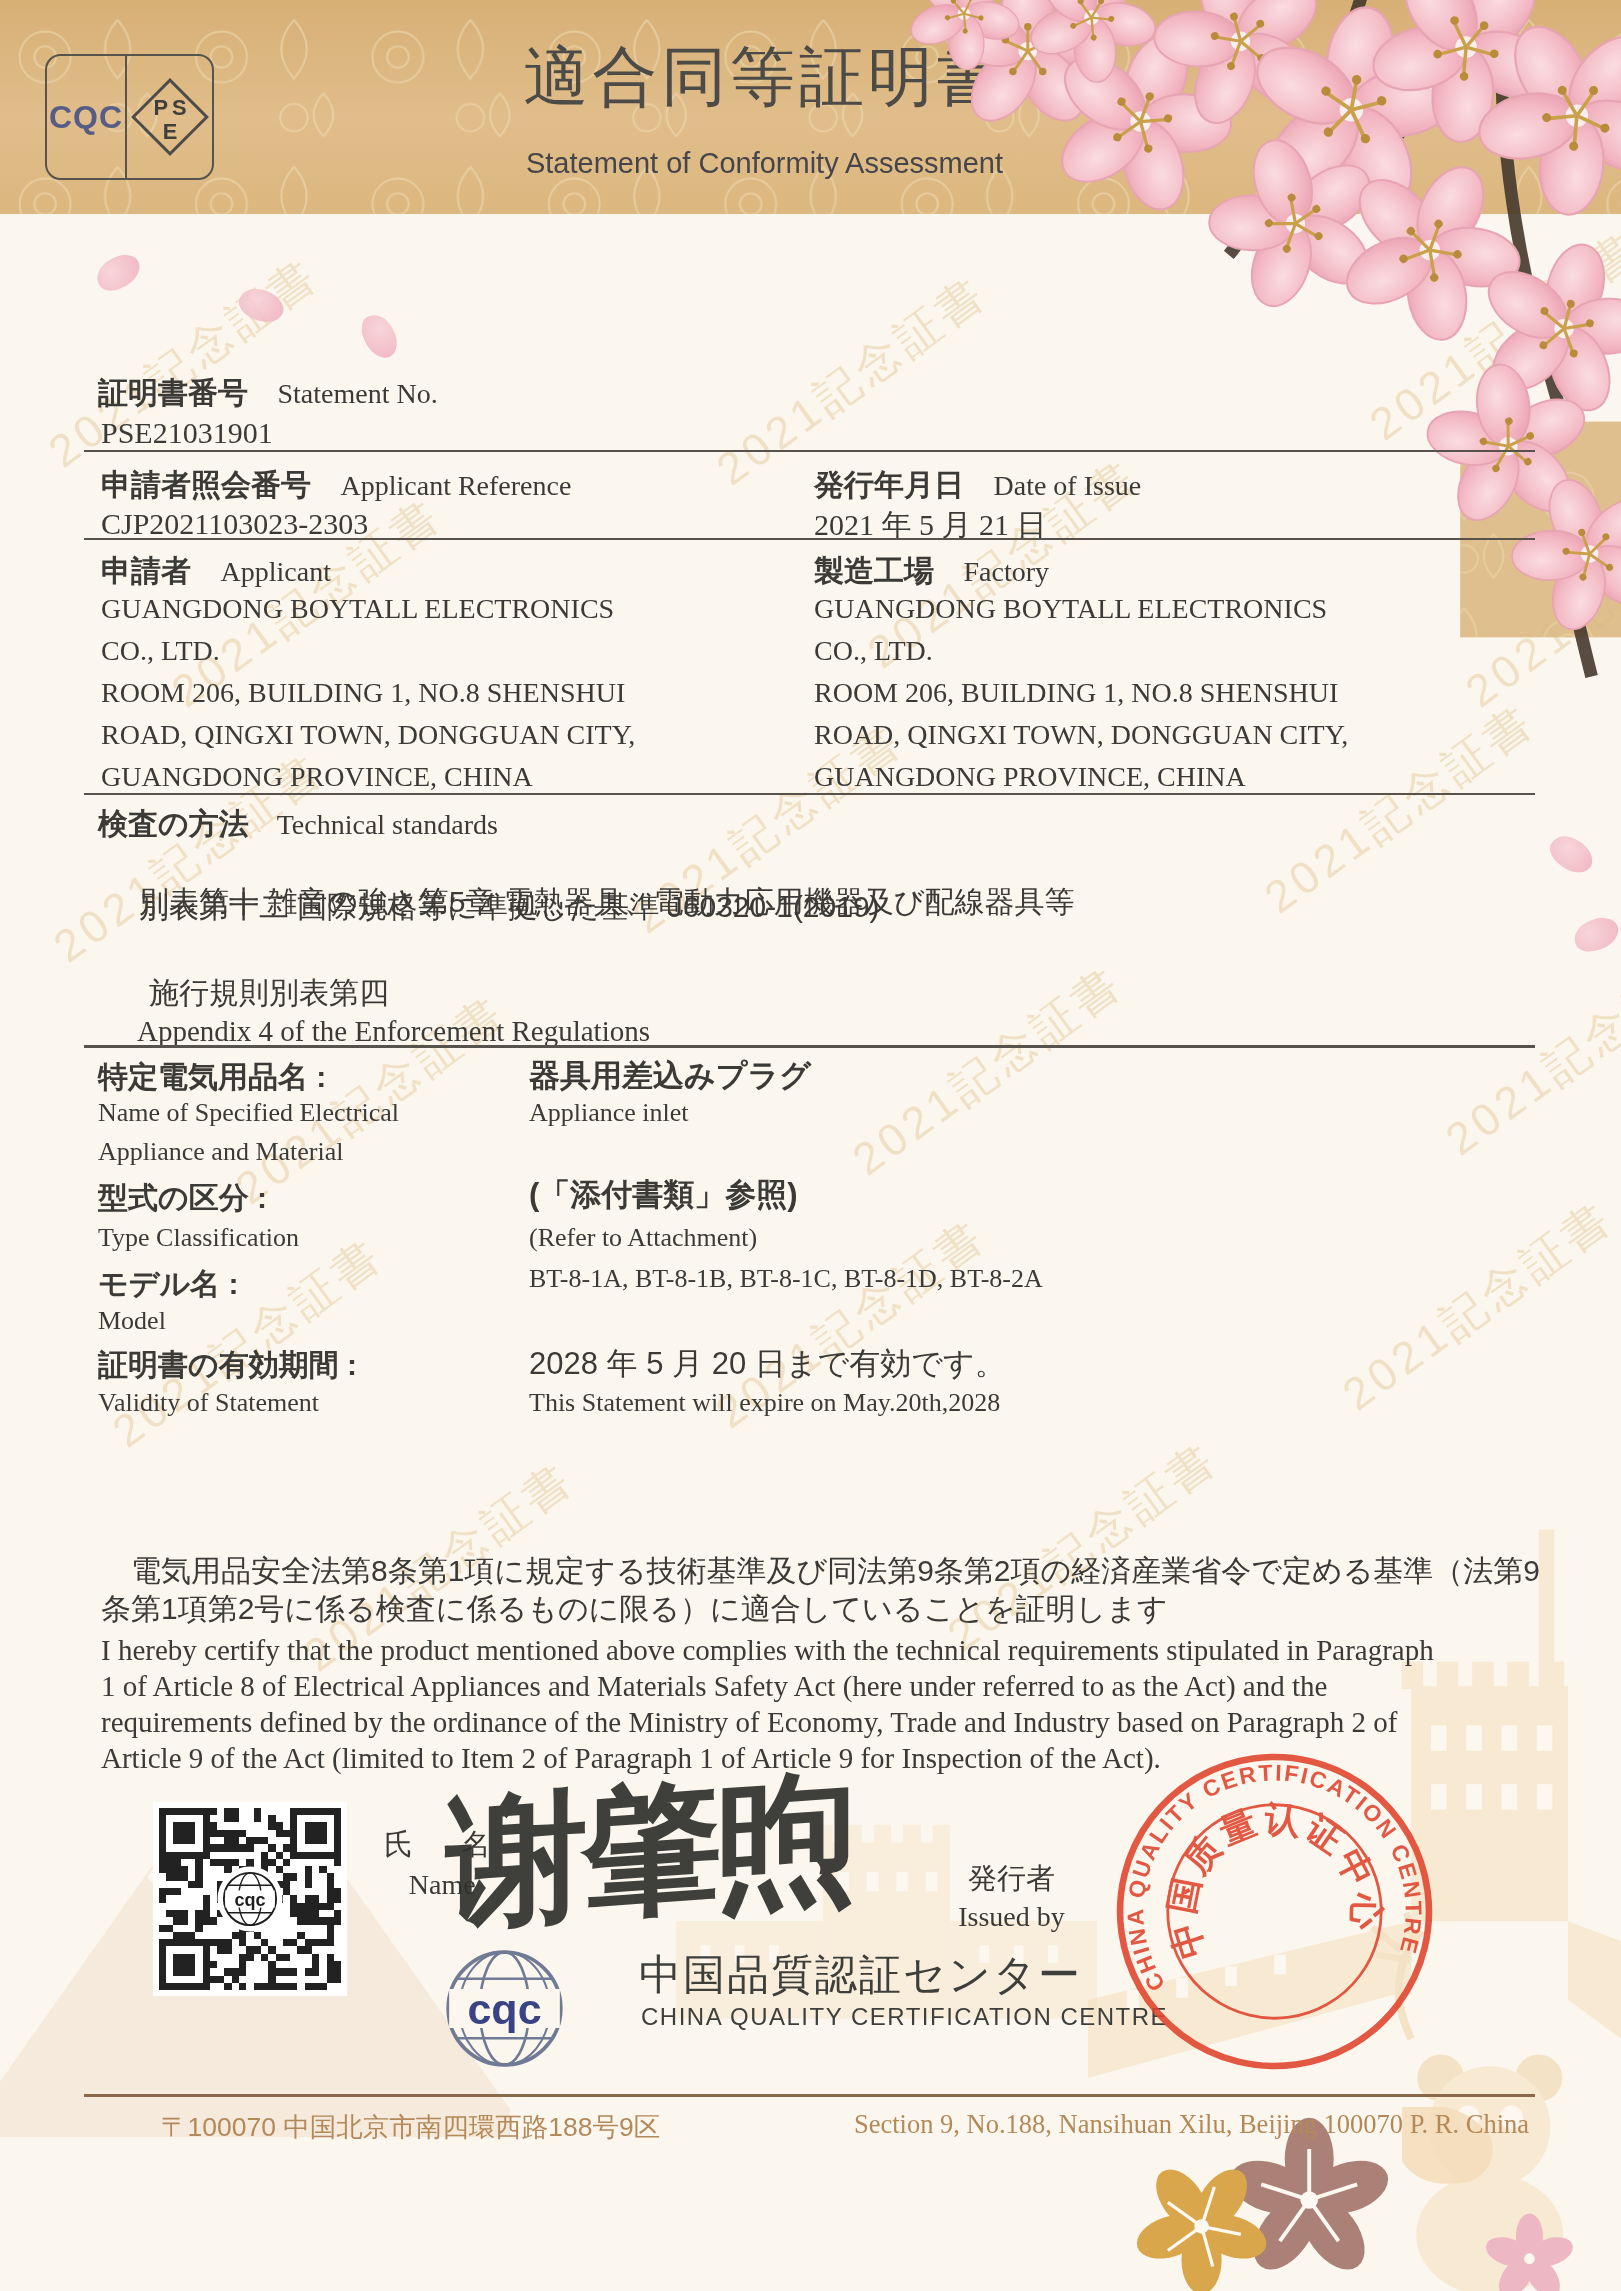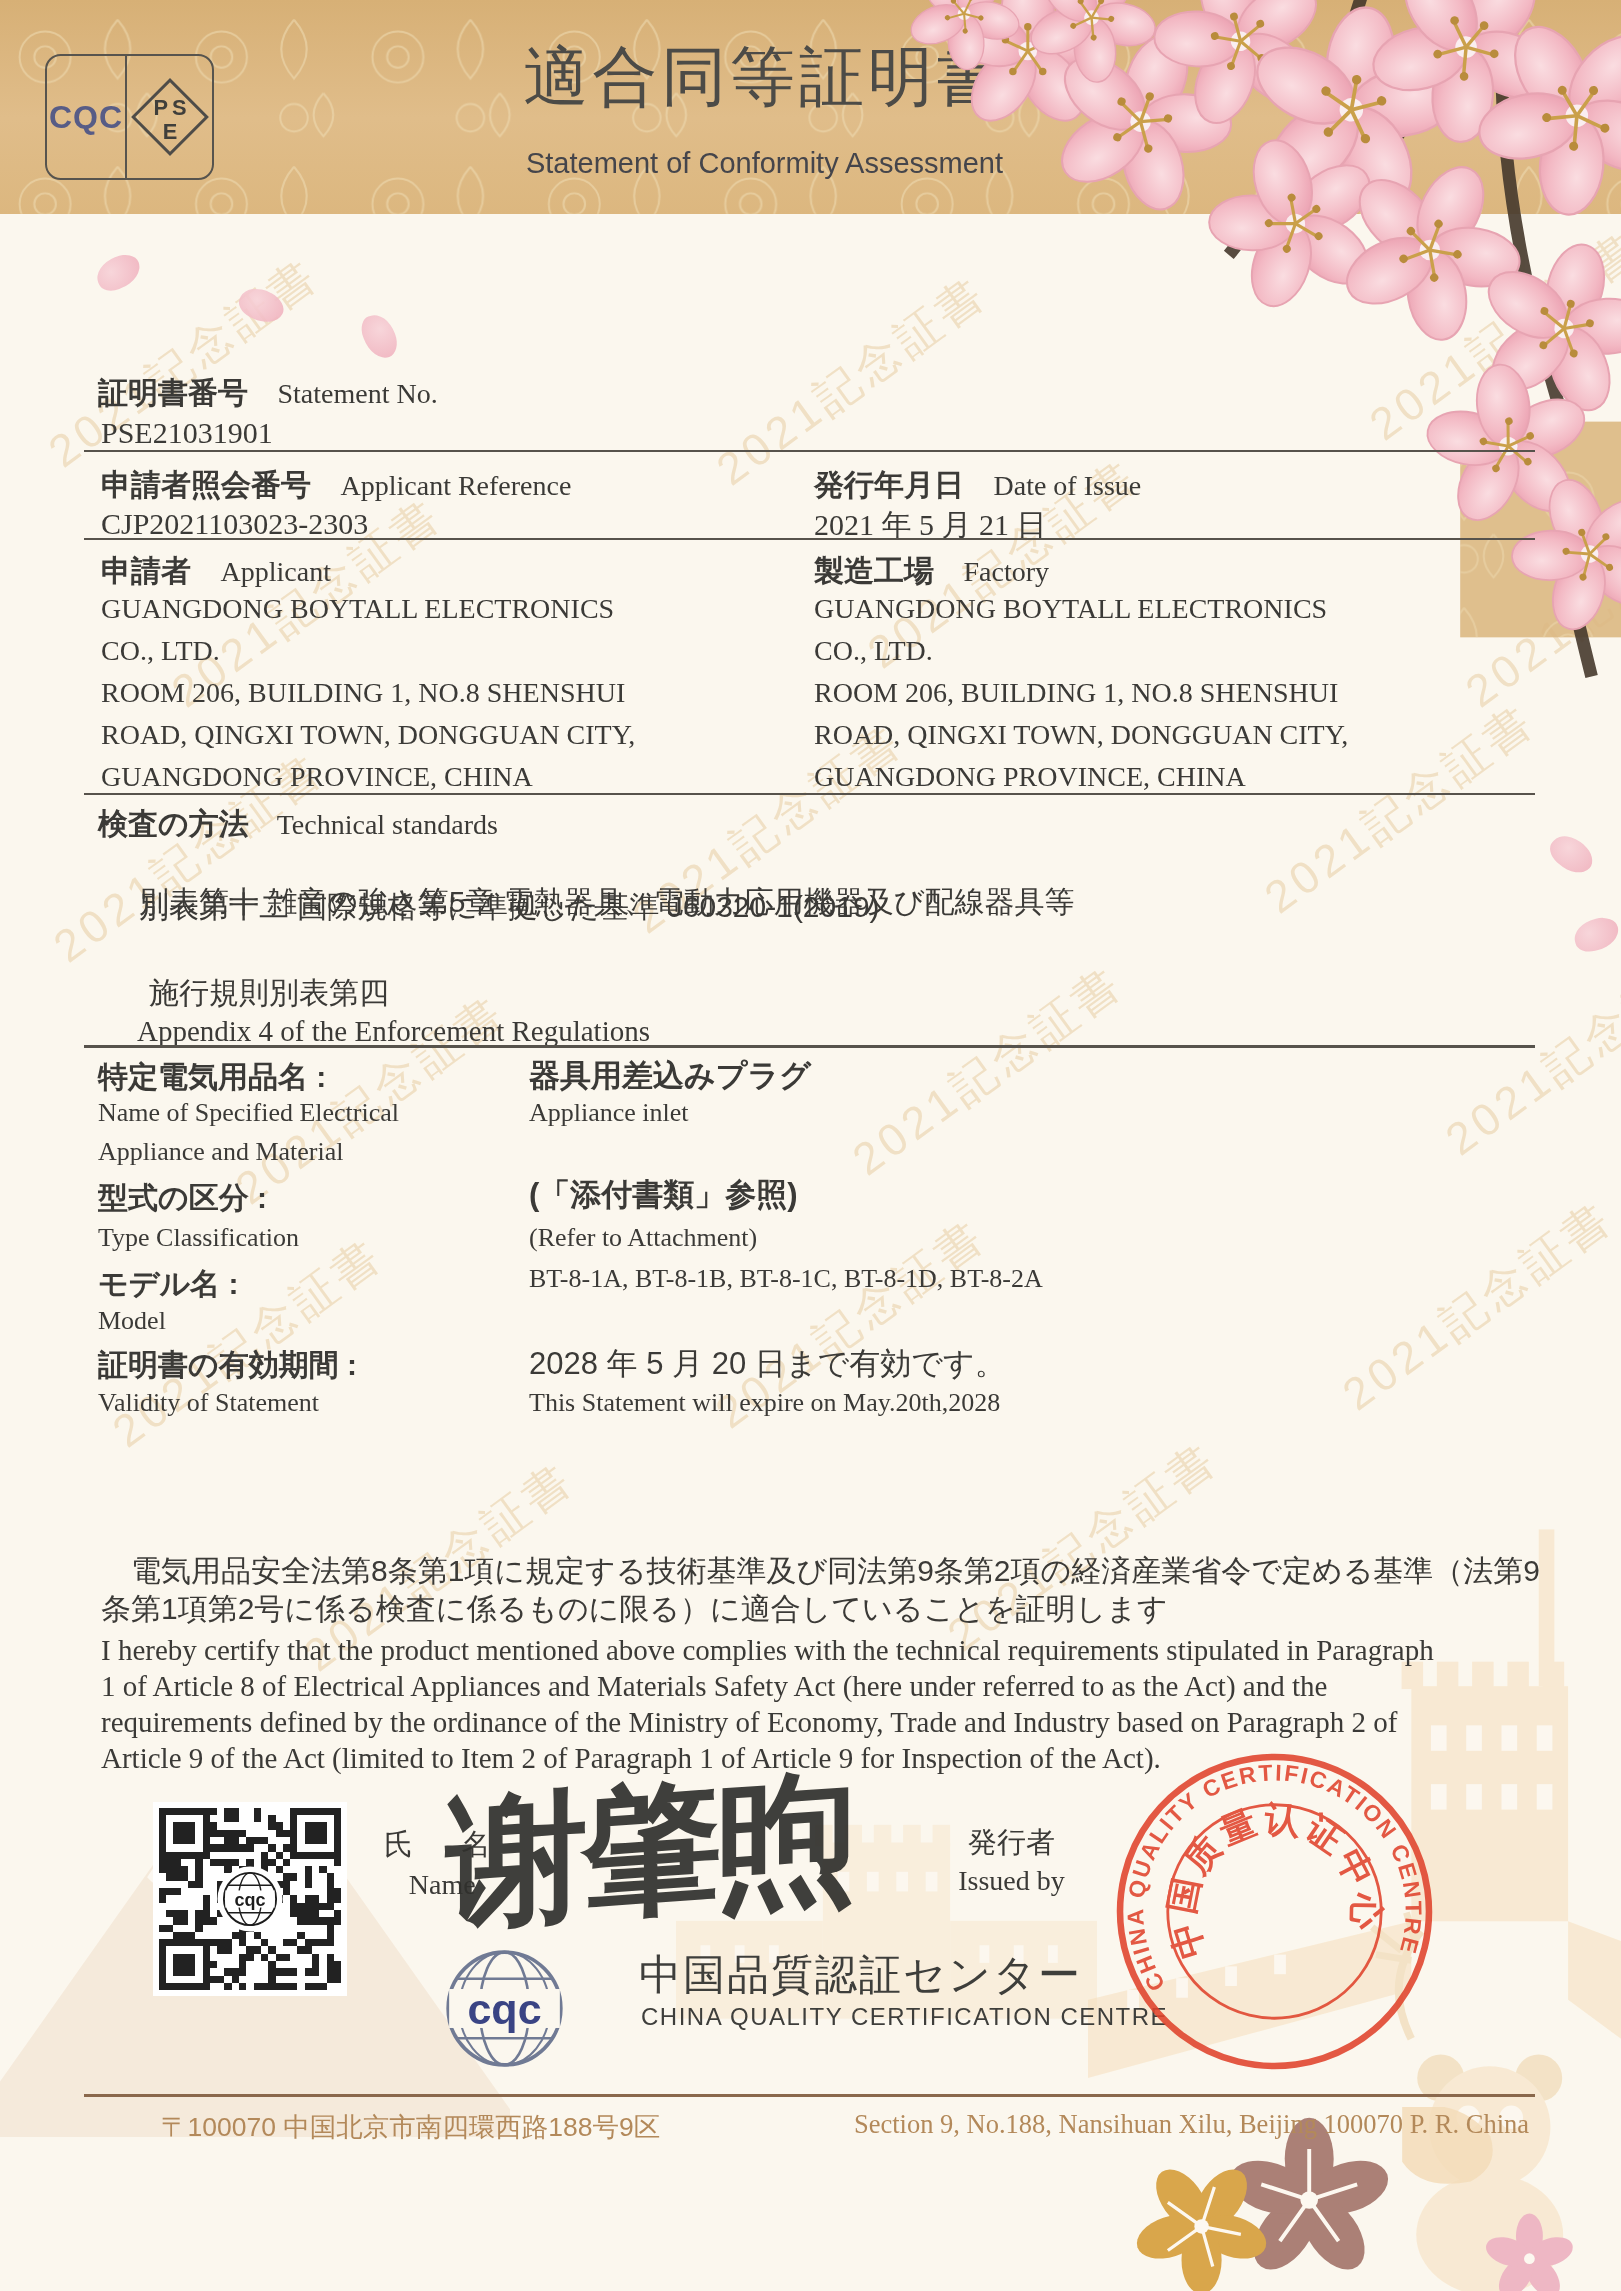--- a/index.html
+++ b/index.html
@@ -53,21 +53,21 @@
            background:#fff;border-radius:50%;display:flex;align-items:center;justify-content:center;}
 
   
   .name-label{position:absolute;left:384px;top:1825px;text-align:center;}
   .name-jp{font-family:"Liberation Sans",sans-serif;font-weight:400;font-size:29px;letter-spacing:9.8px;text-align:right;}
   .name-en{font-size:28px;margin-top:4px;}
   .signature{position:absolute;left:446px;top:1756px;font-family:"Liberation Sans",sans-serif;
              font-size:142px;font-weight:700;color:#30302d;letter-spacing:-7.8px;
              transform:rotate(-4deg) skewX(-4deg);opacity:.92;white-space:nowrap;}
   .issuer{position:absolute;left:943px;top:1823px;width:137px;text-align:center;}
-  .issuer-jp{font-family:"Liberation Sans",sans-serif;font-weight:500;font-size:29px;}
+  .issuer-jp{font-family:"Liberation Sans",sans-serif;font-weight:500;font-size:29px;margin-top:36px;}
   .issuer-en{font-size:28px;margin-top:2px;}
   .org-jp{position:absolute;left:639px;top:1947px;font-family:"Liberation Sans",sans-serif;
           font-weight:500;font-size:42px;letter-spacing:2px;color:#3e3e3b;}
   .org-en{position:absolute;left:641px;top:2003px;font-family:"Liberation Sans",sans-serif;
           font-size:24px;letter-spacing:1.5px;color:#3e3e3b;}
 
   .stamp{position:absolute;left:1106px;top:1743px;width:337px;height:337px;opacity:.88;}
 
   
   .foot-txt{position:absolute;top:2109px;font-size:26.5px;color:#b3895a;white-space:nowrap;margin-left:32px;}

